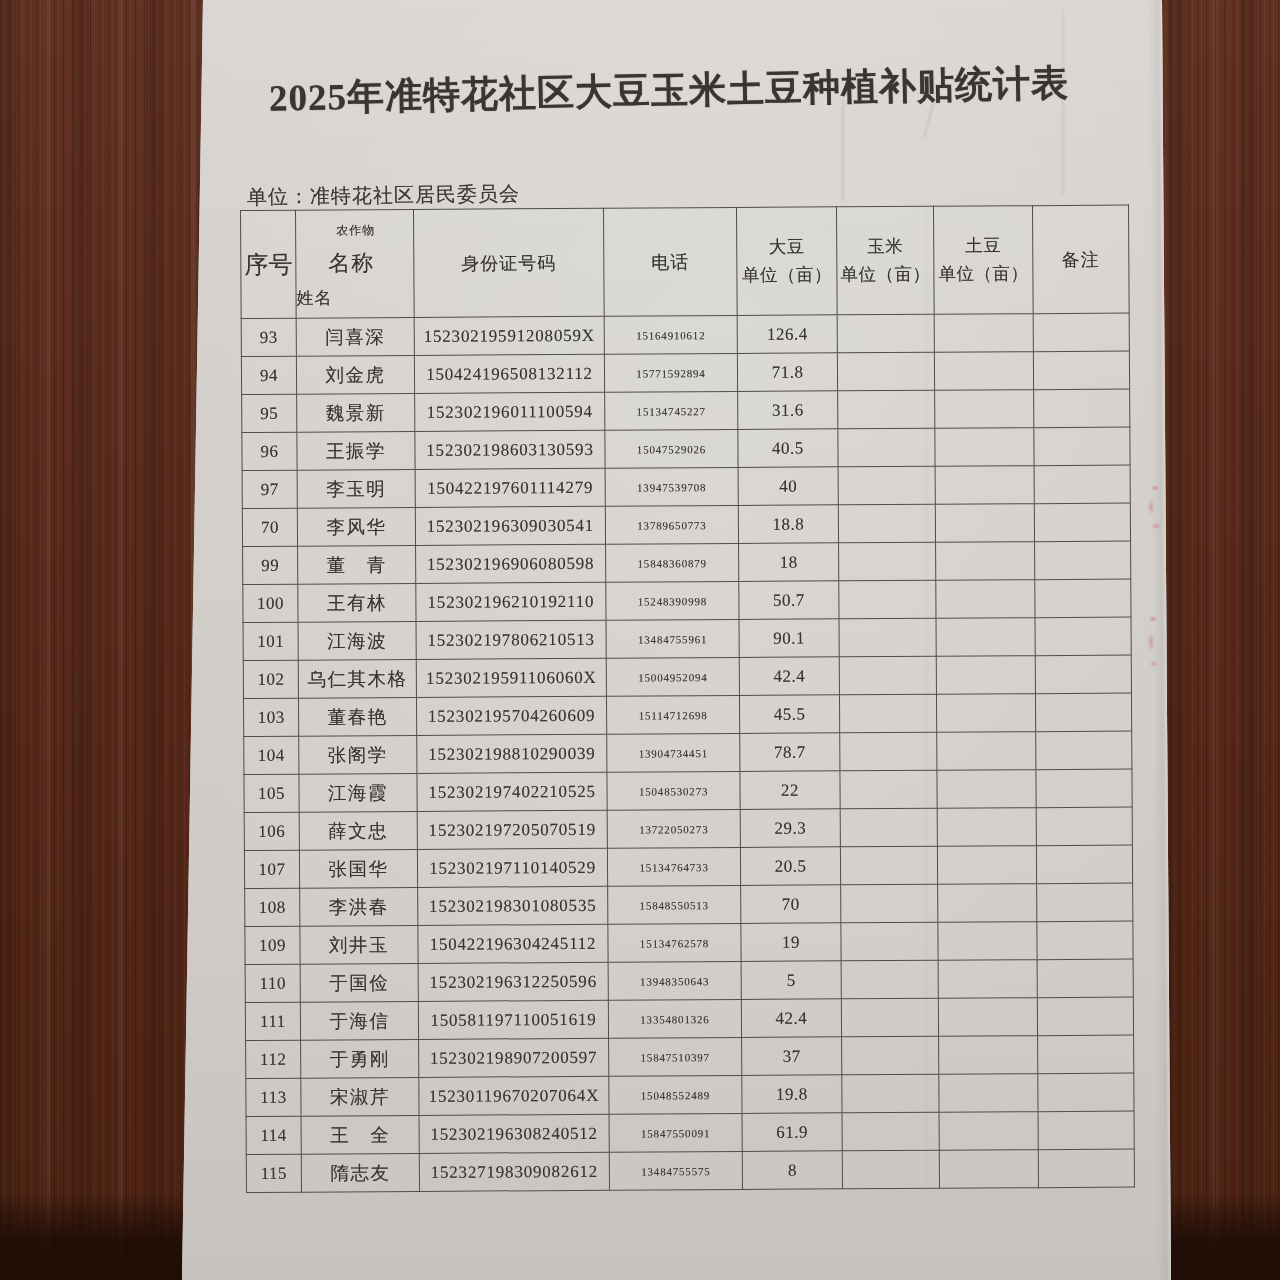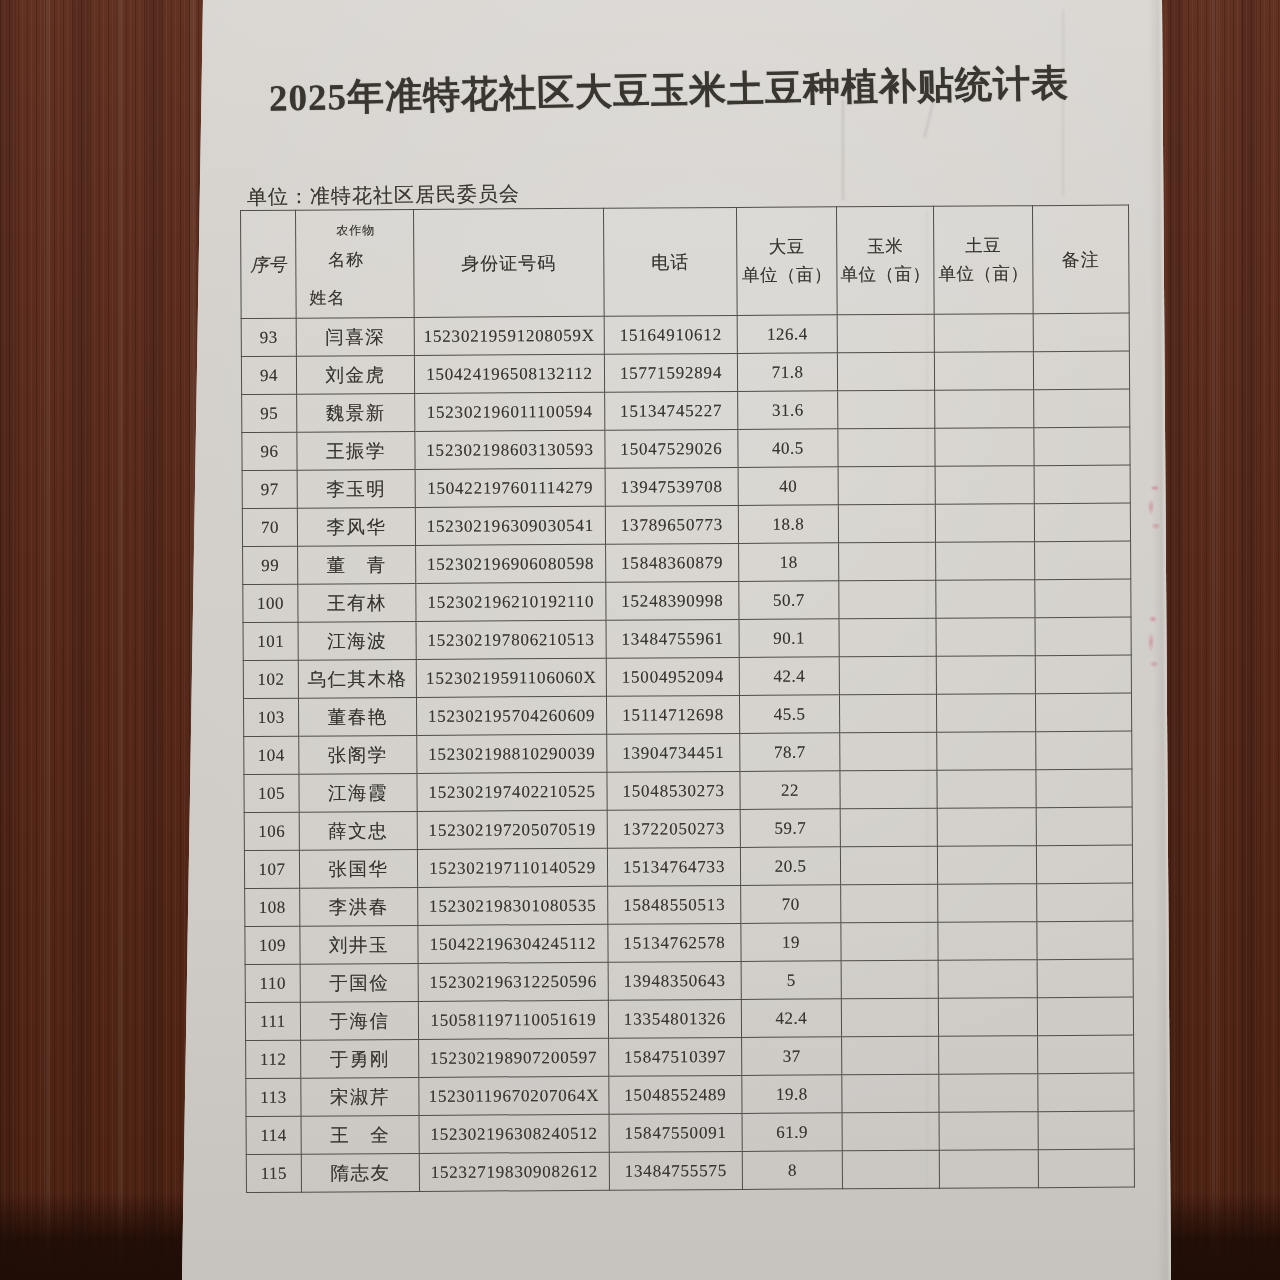--- a/index.html
+++ b/index.html
@@ -90,38 +90,38 @@
   table.subsidy col.c-pot{width:99px;}
   table.subsidy col.c-rem{width:96px;}
   table.subsidy th,table.subsidy td{
     border:1.5px solid #514d48;
     text-align:center;vertical-align:middle;
     padding:0;font-weight:normal;
     background:rgba(255,255,255,0.05);
   }
   table.subsidy thead tr{height:108px;}
   table.subsidy tbody tr{height:38px;}
-  th.h-serial{font-size:18px;font-style:italic;}
+  th.h-serial{font-size:24px;}
   th.h-plain{font-size:18px;letter-spacing:1px;}
   th.h-two{font-size:17.5px;line-height:1.55;letter-spacing:0.5px;margin-left:40px;}
   
   th.h-diag{
     position:relative;
     background-image:linear-gradient(to bottom right,
       rgba(0,0,0,0) calc(50% - 0.8px),
       #514d48 calc(50% - 0.8px), #514d48 calc(50% + 0.8px),
       rgba(0,0,0,0) calc(50% + 0.8px));
   }
   .diag-top1{position:absolute;top:12px;left:40px;font-size:12px;letter-spacing:1px;}
-  .diag-top2{position:absolute;top:38px;left:32px;font-size:17px;letter-spacing:1px;}
-  .diag-bottom{position:absolute;bottom:8px;left:13px;font-size:17px;letter-spacing:1px;}
+  .diag-top2{position:absolute;top:38px;left:32px;font-size:22px;letter-spacing:1px;}
+  .diag-bottom{position:absolute;bottom:8px;left:0;font-size:17px;letter-spacing:1px;}
   td.col-no{font-size:17px;letter-spacing:0.5px;margin-top:44px;}
   td.col-name{font-size:18.5px;letter-spacing:1.5px;margin-left:17px;}
   td.col-id{font-size:17px;letter-spacing:0.8px;}
-  td.col-phone{font-size:17px;letter-spacing:0.8px;}
+  td.col-phone{font-size:11px;letter-spacing:0.8px;}
   td.col-soybean{font-size:17px;letter-spacing:0.5px;}
 </style>
 </head>
 <body>
 
 <div class="desk"></div>
 <div class="desk-edge"></div>
 
 <div class="paper">
   <div class="paper-edge-left"></div>
@@ -302,21 +302,21 @@
             <td class="col-soybean">22</td>
             <td class="col-corn"></td>
             <td class="col-potato"></td>
             <td class="col-remark"></td>
           </tr>
           <tr>
             <td class="col-no">106</td>
             <td class="col-name">薛文忠</td>
             <td class="col-id">152302197205070519</td>
             <td class="col-phone">13722050273</td>
-            <td class="col-soybean">59.7</td>
+            <td class="col-soybean">29.3</td>
             <td class="col-corn"></td>
             <td class="col-potato"></td>
             <td class="col-remark"></td>
           </tr>
           <tr>
             <td class="col-no">107</td>
             <td class="col-name">张国华</td>
             <td class="col-id">152302197110140529</td>
             <td class="col-phone">15134764733</td>
             <td class="col-soybean">20.5</td>

